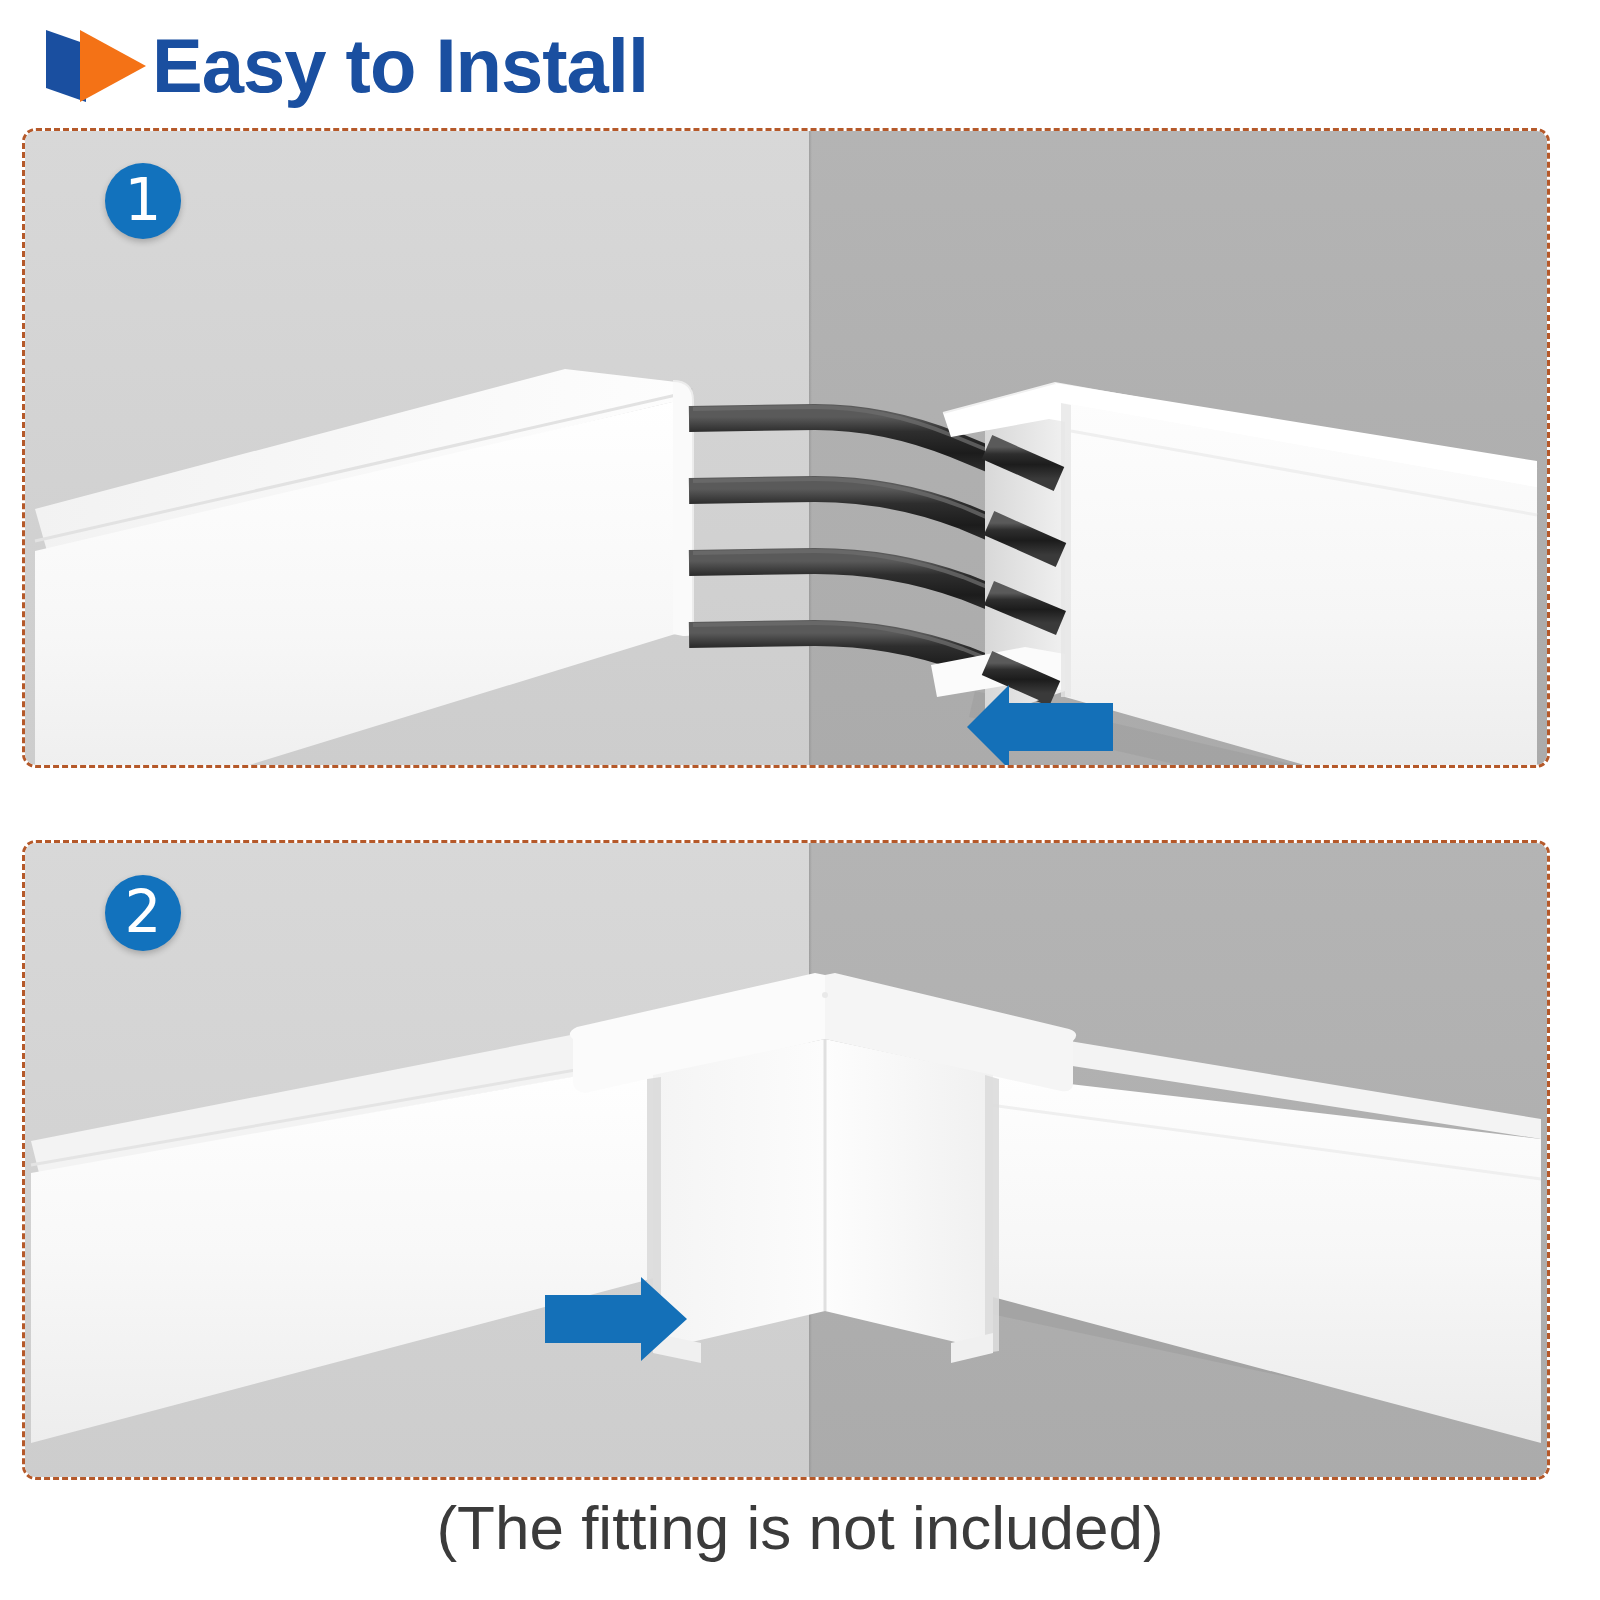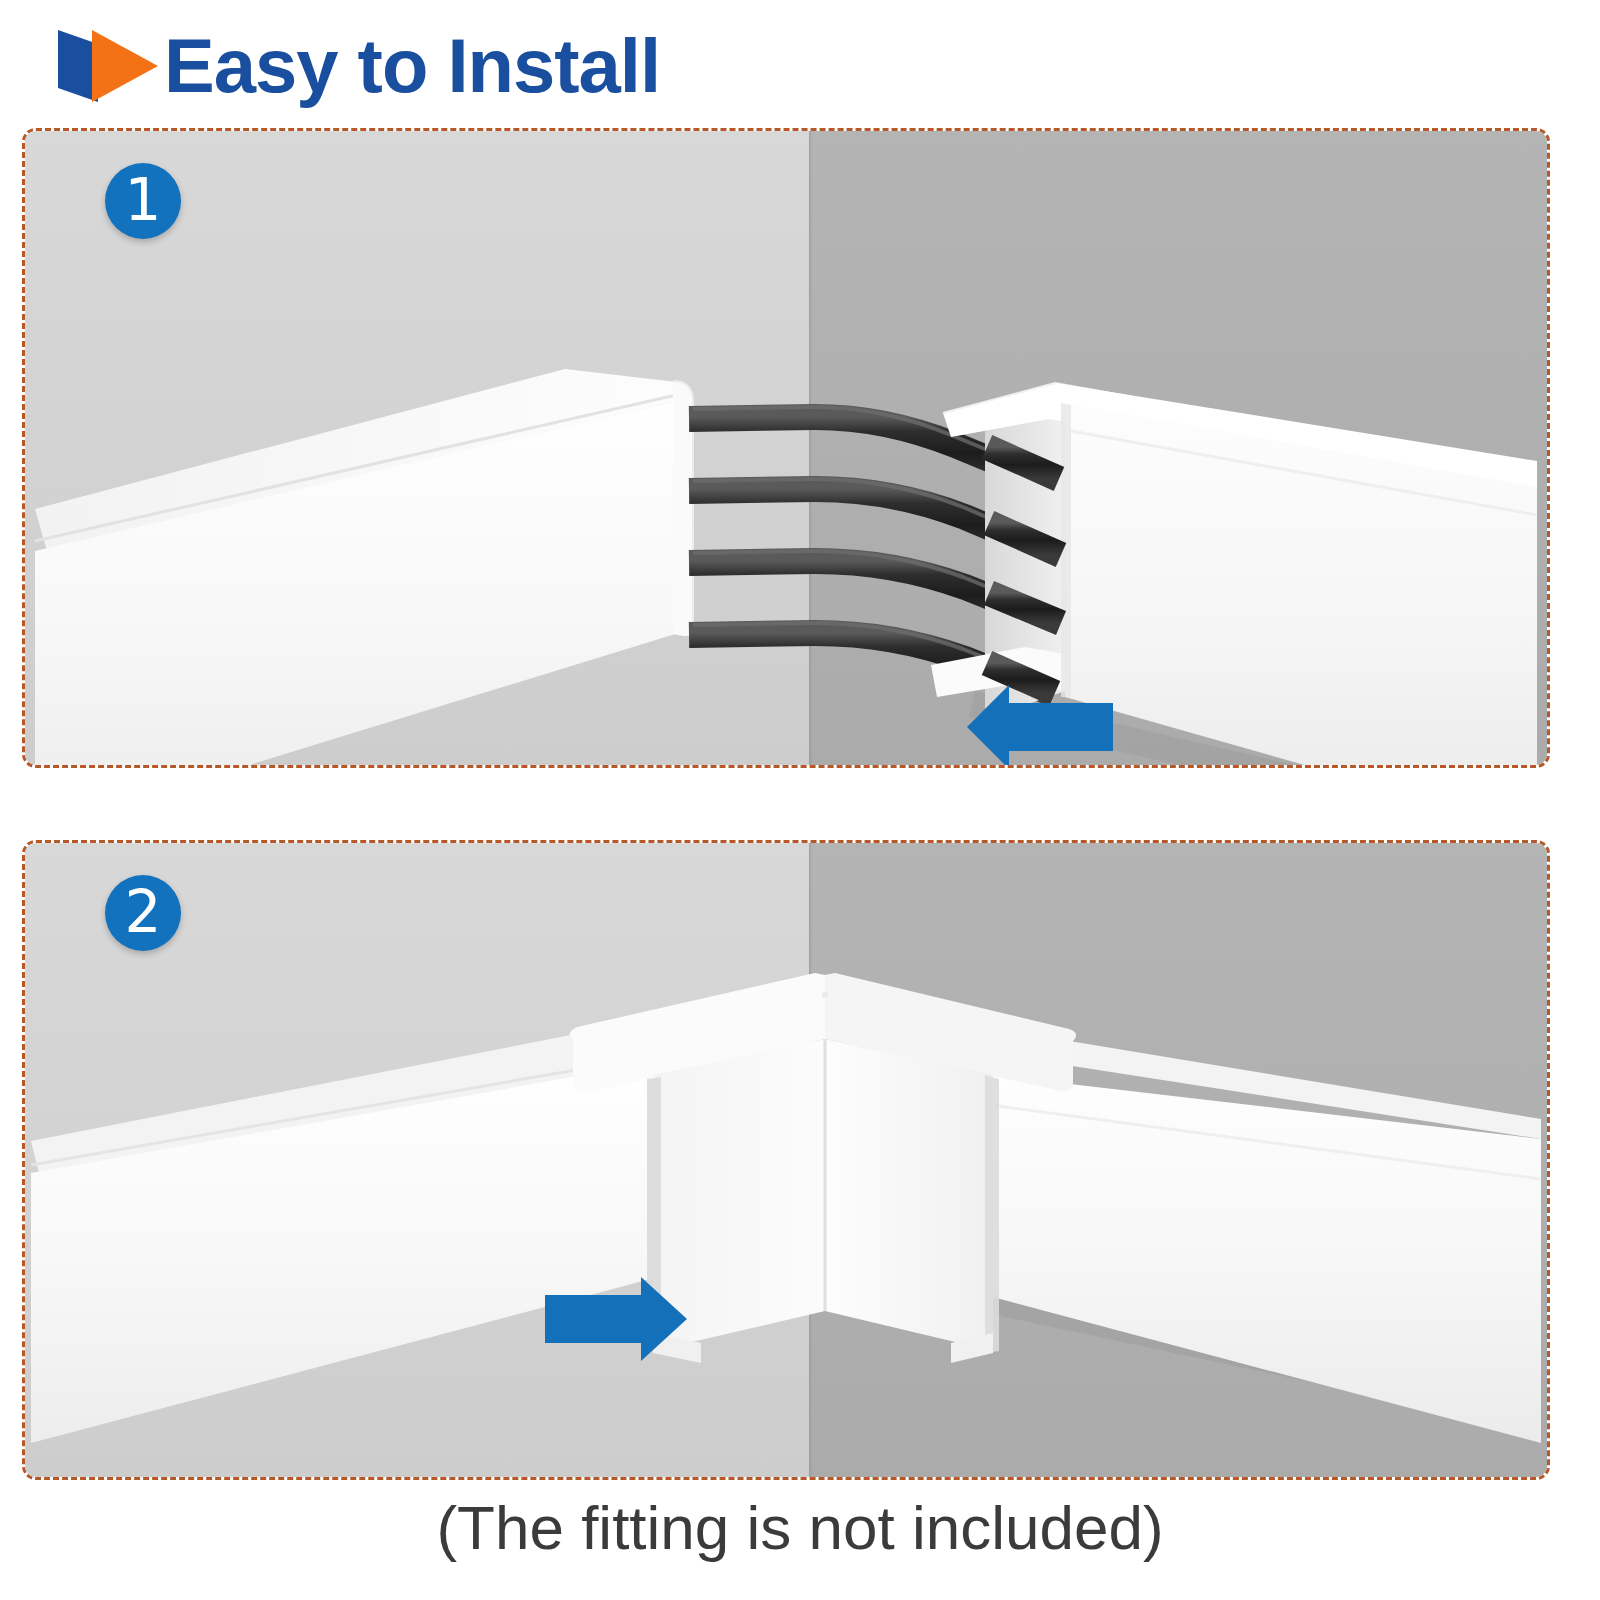--- a/index.html
+++ b/index.html
@@ -6,21 +6,21 @@
   body{
     width:1600px;height:1600px;
     background:#ffffff;
     font-family:"Liberation Sans", sans-serif;
     overflow:hidden;
     position:relative;
   }
 
   
   #header{
-    position:absolute;left:12px;top:0;width:1276px;height:120px;
+    position:absolute;left:0;top:0;width:1276px;height:120px;
   }
   #logo-icon{
     position:absolute;left:42px;top:28px;width:110px;height:76px;
   }
   #title-text{
     position:absolute;left:152px;top:18px;
     font-size:76px;font-weight:bold;
     color:#1a4fa0;
     letter-spacing:-1px;
     line-height:96px;

